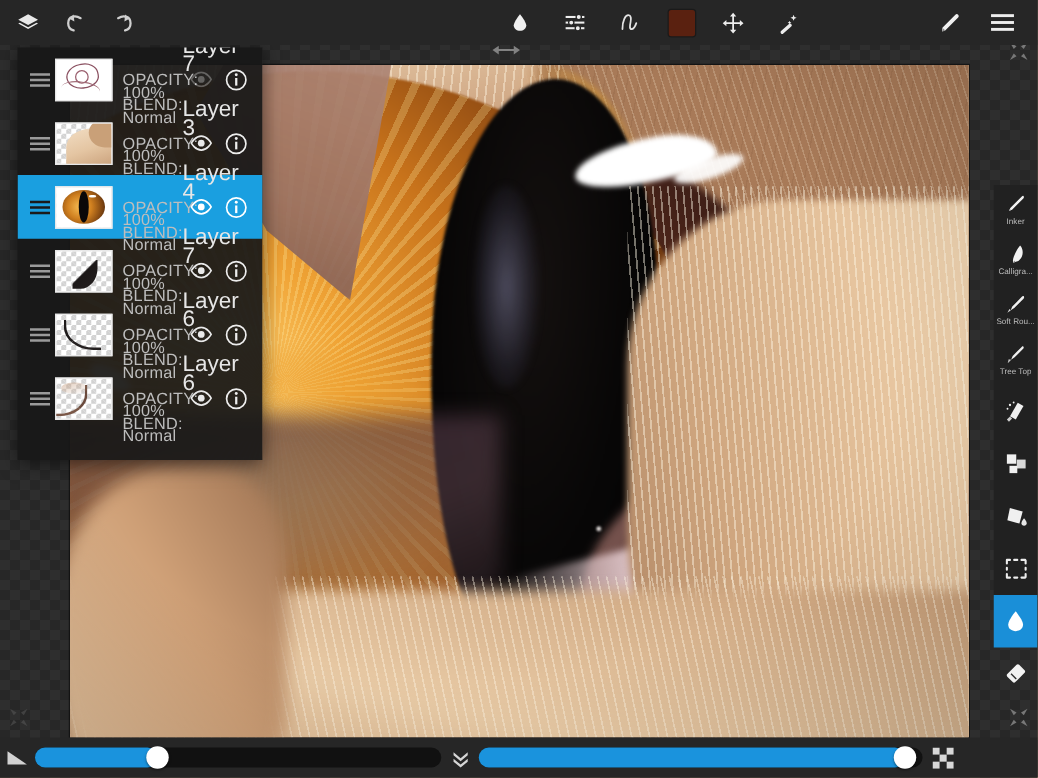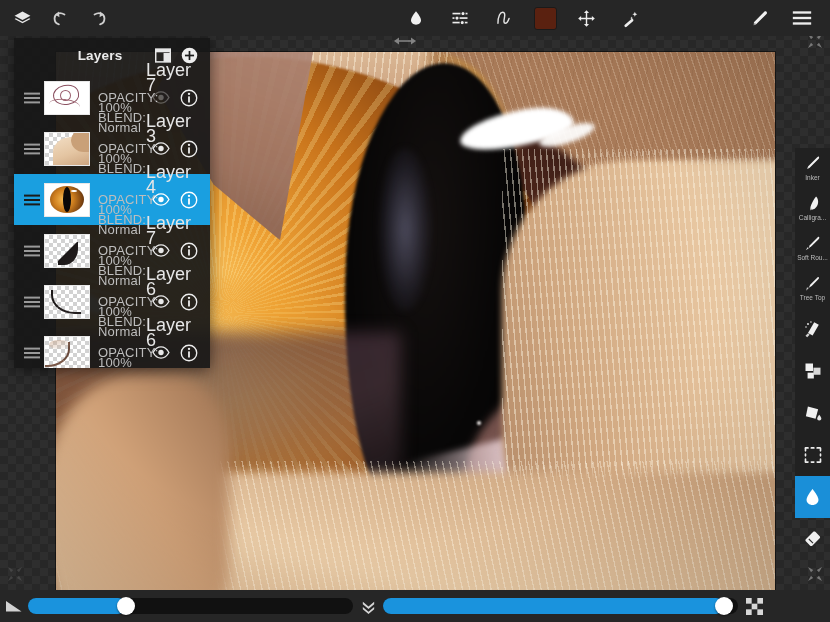--- a/index.html
+++ b/index.html
@@ -491,37 +491,20 @@
   <div class="handle-corner hc-br">
     <svg width="16" height="16" viewBox="0 0 16 16">
       <path d="M1 1 L6.2 4 L4 6.2 Z" fill="#c4c4c4"></path>
       <path d="M15 1 L9.8 4 L12 6.2 Z" fill="#c4c4c4"></path>
       <path d="M1 15 L6.2 12 L4 9.8 Z" fill="#c4c4c4"></path>
       <path d="M15 15 L9.8 12 L12 9.8 Z" fill="#c4c4c4"></path>
     </svg>
   </div>
 
   <div class="layers-panel">
-    <div class="lp-head">
-      <div class="lp-title">Layers</div>
-      <div class="lp-head-btn" title="Layout">
-        <svg width="16" height="15" viewBox="0 0 18 16">
-          <rect x="0.8" y="0.8" width="16.4" height="14.4" fill="none" stroke="#e8e8e8" stroke-width="1.7"></rect>
-          <rect x="0.8" y="0.8" width="16.4" height="3.6" fill="#e8e8e8"></rect>
-          <rect x="9.6" y="5.2" width="7.6" height="10" fill="#e8e8e8"></rect>
-        </svg>
-      </div>
-      <div class="lp-head-btn" title="Add Layer">
-        <svg width="17" height="17" viewBox="0 0 18 18">
-          <circle cx="9" cy="9" r="8.2" fill="#ededed"></circle>
-          <rect x="8.1" y="4.2" width="1.8" height="9.6" fill="#1c1c1c"></rect>
-          <rect x="4.2" y="8.1" width="9.6" height="1.8" fill="#1c1c1c"></rect>
-        </svg>
-      </div>
-    </div>
 
     <div class="lp-list">
 
       <div class="layer-row">
         <div class="drag-handle">
           <svg width="16" height="12" viewBox="0 0 16 12">
             <rect x="0" y="0.6" width="16" height="2" fill="#9a9a9a"></rect>
             <rect x="0" y="5" width="16" height="2" fill="#9a9a9a"></rect>
             <rect x="0" y="9.4" width="16" height="2" fill="#9a9a9a"></rect>
           </svg>

